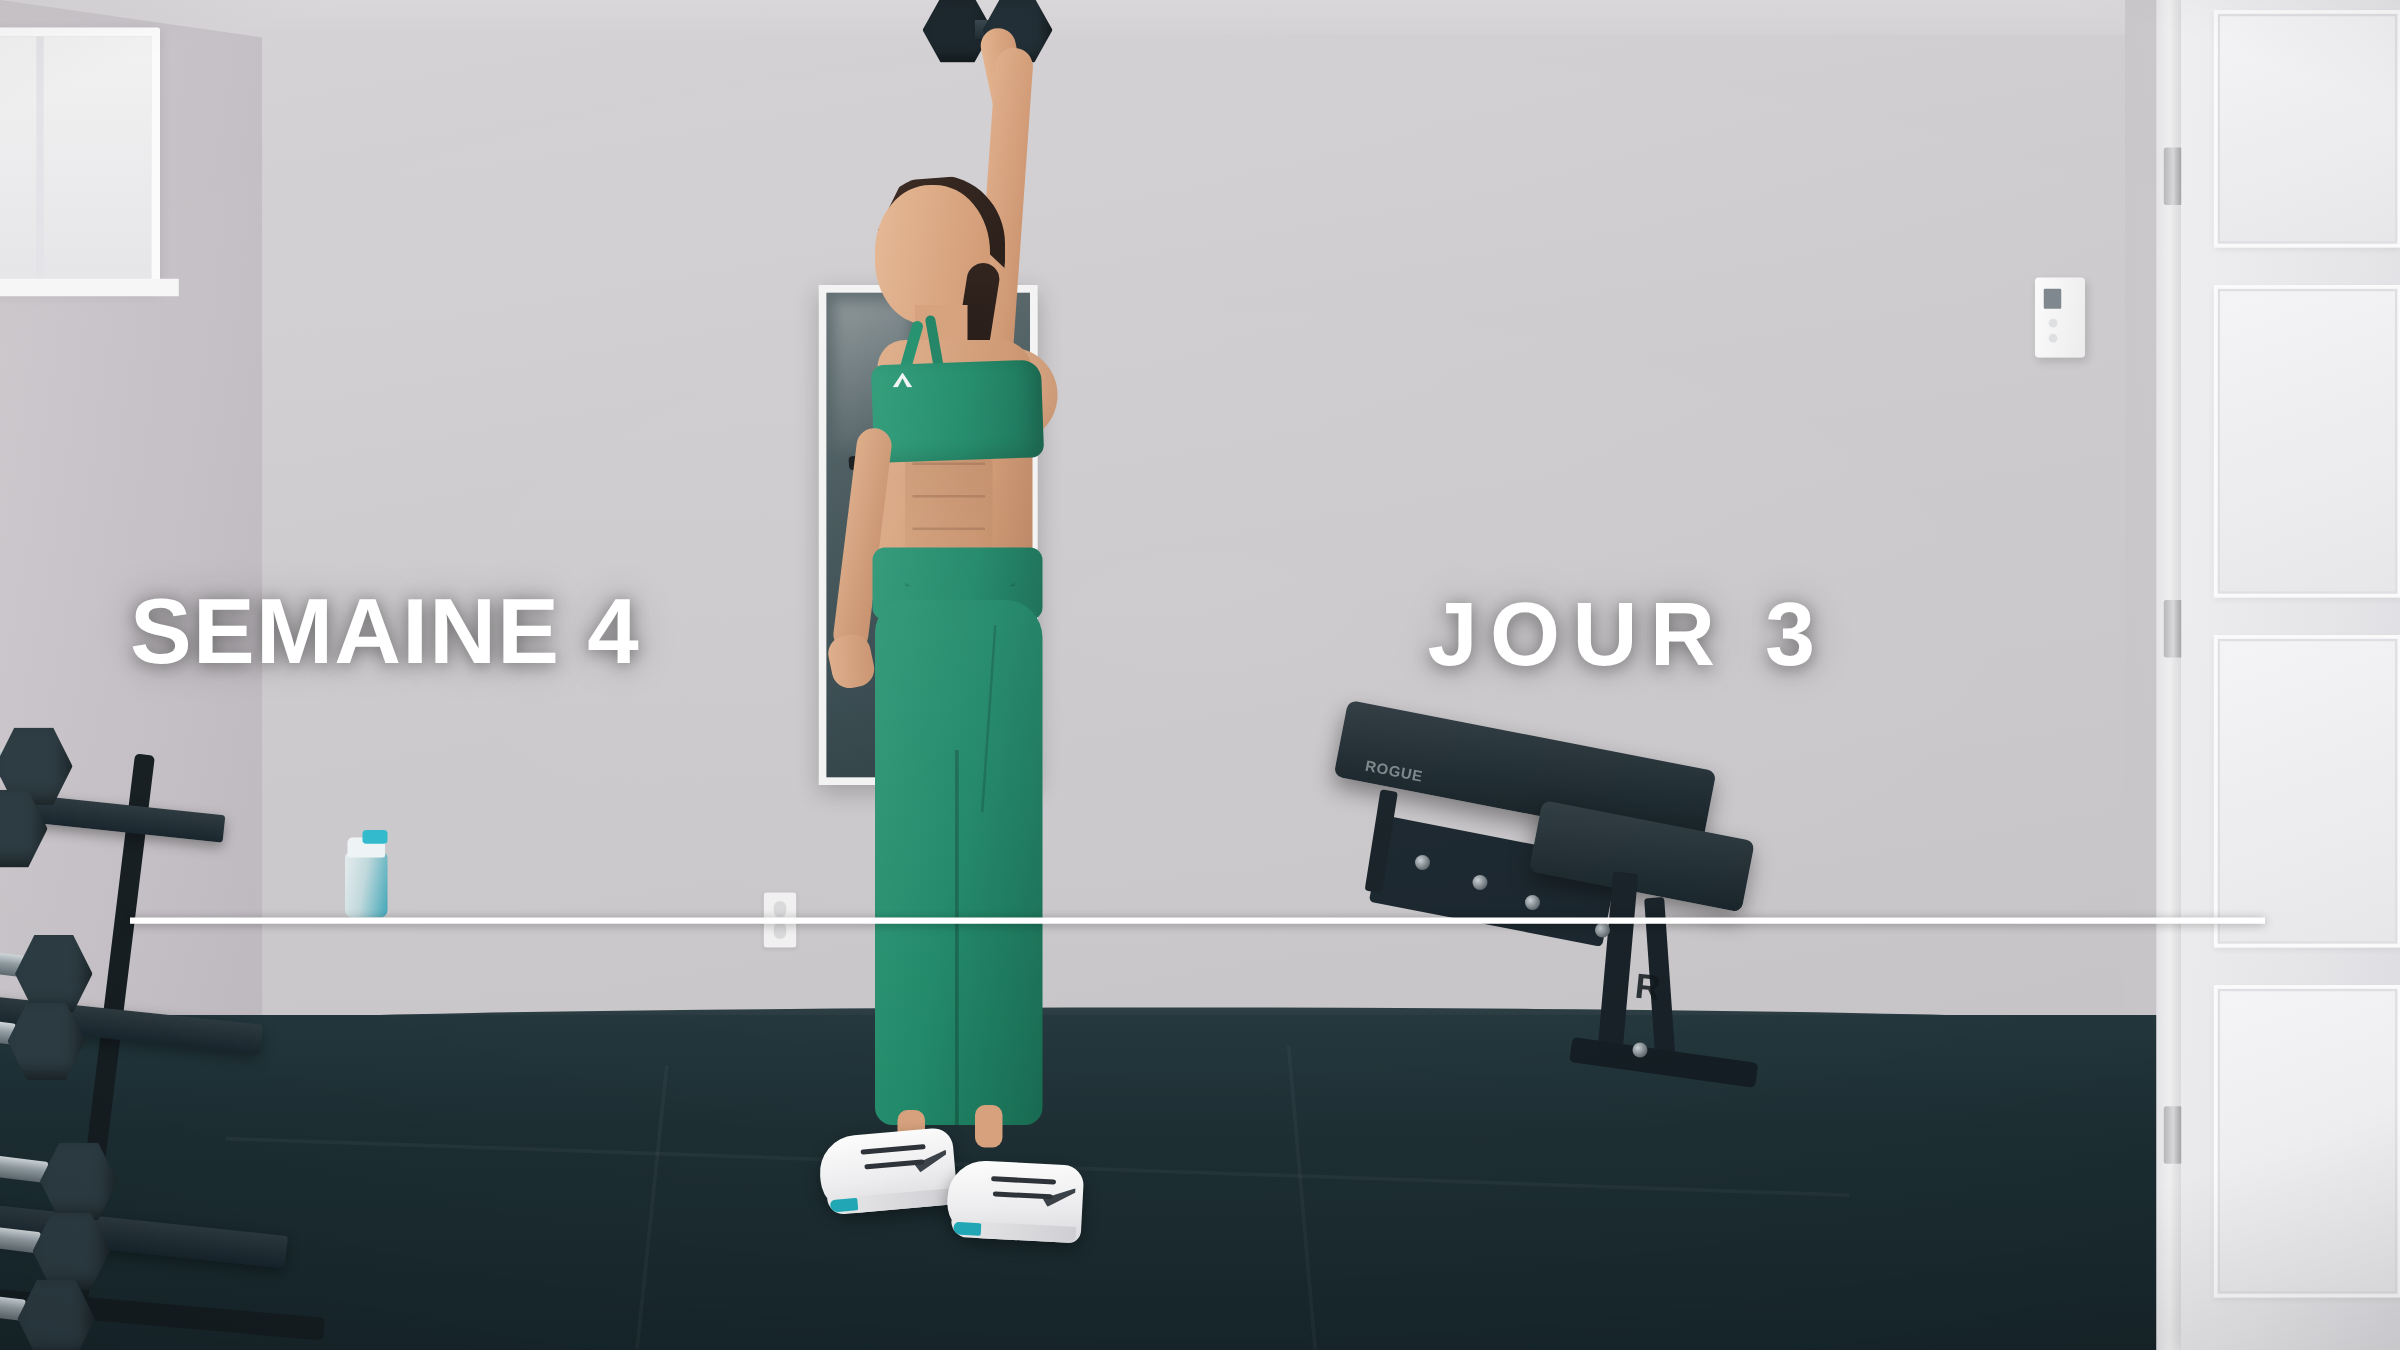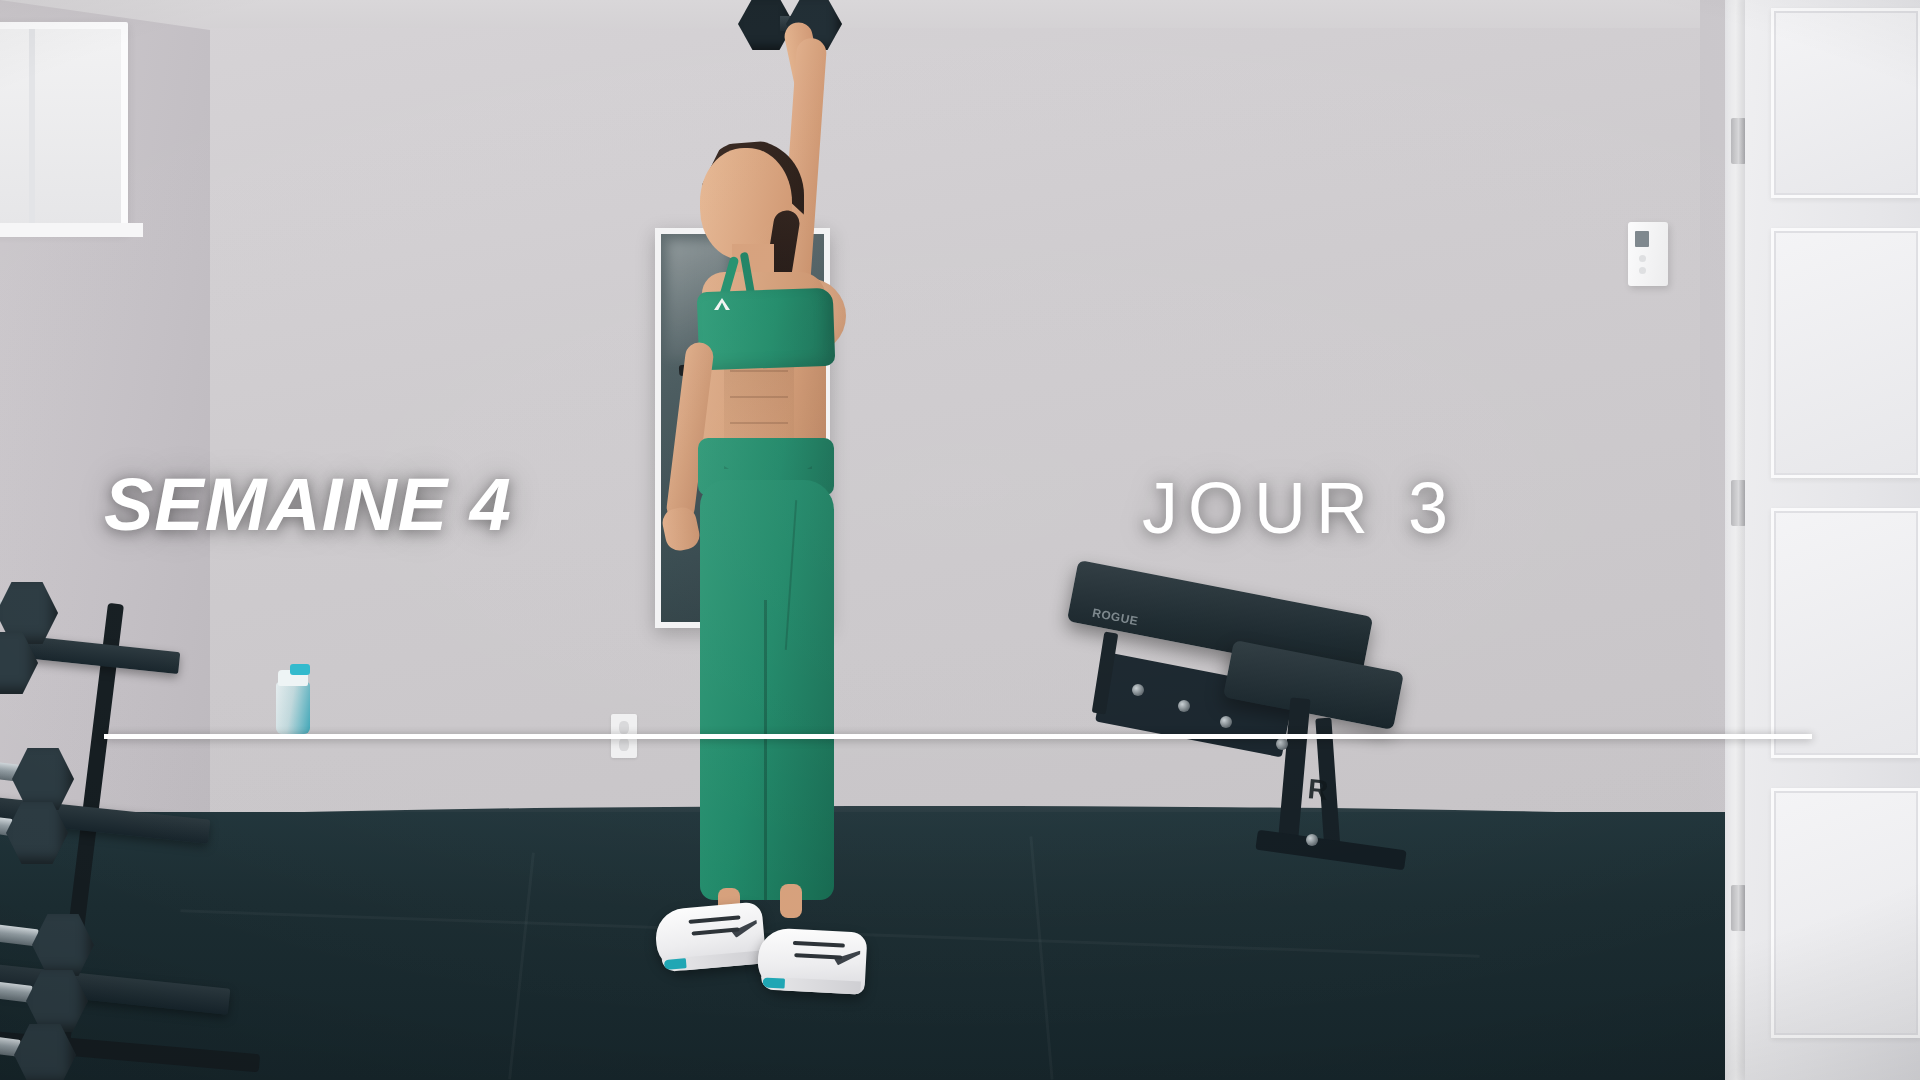--- a/index.html
+++ b/index.html
@@ -255,22 +255,22 @@
           background:
             radial-gradient(120% 90% at 50% 45%, rgba(255,255,255,.05) 0%, rgba(0,0,0,0) 58%, rgba(0,0,0,.26) 100%); }
 
   
   .overlay{ position:absolute; inset:0; }
 
   .lbl{ position:absolute; color:#ffffff; white-space:nowrap;
         text-shadow:0 2px 14px rgba(0,0,0,.42), 0 0 34px rgba(0,0,0,.22); }
 
   #week-label{ left:104px; top:468px; font-size:74px; font-weight:700;
-               font-style:italic; letter-spacing:1px; line-height:1; }
-  #day-label{ left:1142px; top:472px; font-size:72px; font-weight:400;
+               letter-spacing:1px; line-height:1; }
+  #day-label{ left:1142px; top:472px; font-size:72px; font-weight:700;
               font-style:normal; letter-spacing:10px; line-height:1; }
 
   #divider{ position:absolute; left:104px; top:734px; width:1708px; height:5px;
             background:#ffffff; box-shadow:0 1px 8px rgba(0,0,0,.30); }
 
   #title{ left:96px; top:676px; font-size:128px; font-weight:300; font-style:italic;
           letter-spacing:13px; line-height:1;
           text-shadow:0 3px 20px rgba(0,0,0,.45), 0 0 44px rgba(0,0,0,.25); }
 </style>
 </head>

